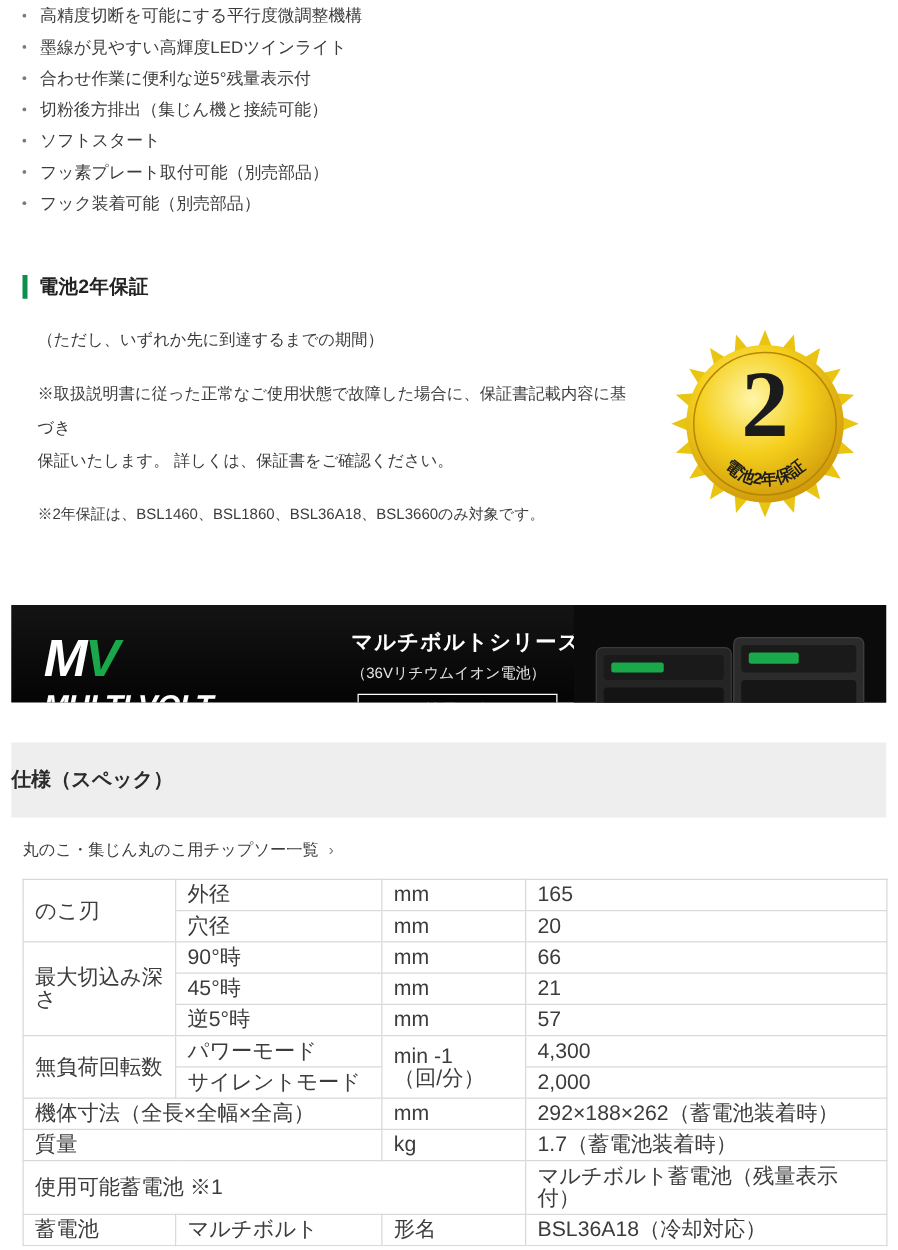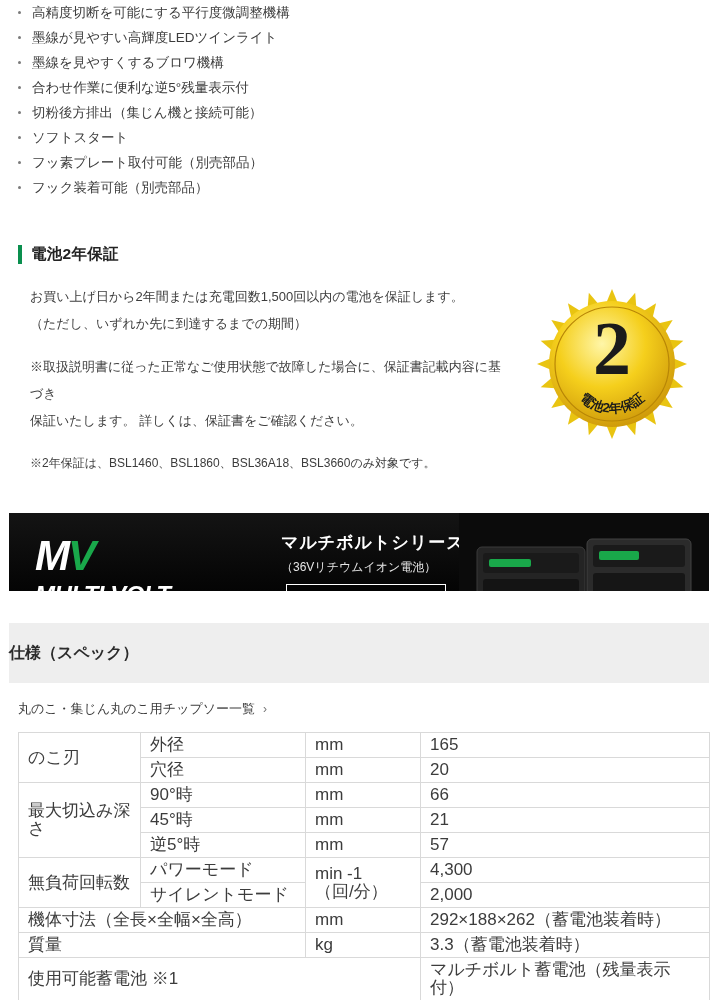--- a/index.html
+++ b/index.html
@@ -213,37 +213,35 @@
 </style>
 </head>
 <body>
 
 <div class="page">
 
   
   <ul class="feature-list">
     <li><span>高精度切断を可能にする平行度微調整機構</span></li>
     <li><span>墨線が見やすい高輝度LEDツインライト</span></li>
-    <li><span>墨線を見やすくするブロワ機構</span></li>
     <li><span>合わせ作業に便利な逆5°残量表示付</span></li>
     <li><span>切粉後方排出（集じん機と接続可能）</span></li>
     <li><span>ソフトスタート</span></li>
     <li><span>フッ素プレート取付可能（別売部品）</span></li>
     <li><span>フック装着可能（別売部品）</span></li>
   </ul>
 
   
   <div class="section-head">
     <span class="bar"></span>
     <span class="txt">電池2年保証</span>
   </div>
 
   
   <div class="warranty">
-    <p>お買い上げ日から2年間または充電回数1,500回以内の電池を保証します。</p>
     <p>（ただし、いずれか先に到達するまでの期間）</p>
     <div class="gap"></div>
     <p>※取扱説明書に従った正常なご使用状態で故障した場合に、保証書記載内容に基づき</p>
     <p>保証いたします。 詳しくは、保証書をご確認ください。</p>
     <div class="gap"></div>
     <p class="small">※2年保証は、BSL1460、BSL1860、BSL36A18、BSL3660のみ対象です。</p>
 
     <div class="seal">
       <svg width="168" height="150" viewBox="0 0 168 150">
         <defs>
@@ -374,21 +372,21 @@
         <td>2,000</td>
       </tr>
       <tr>
         <td colspan="2">機体寸法（全長×全幅×全高）</td>
         <td>mm</td>
         <td>292×188×262（蓄電池装着時）</td>
       </tr>
       <tr>
         <td colspan="2">質量</td>
         <td>kg</td>
-        <td>3.3（蓄電池装着時）</td>
+        <td>1.7（蓄電池装着時）</td>
       </tr>
       <tr>
         <td colspan="3">使用可能蓄電池 ※1</td>
         <td>マルチボルト蓄電池（残量表示付）</td>
       </tr>
       <tr>
         <td rowspan="3">蓄電池</td>
         <td rowspan="3">マルチボルト</td>
         <td>形名</td>
         <td>BSL36A18（冷却対応）</td>

